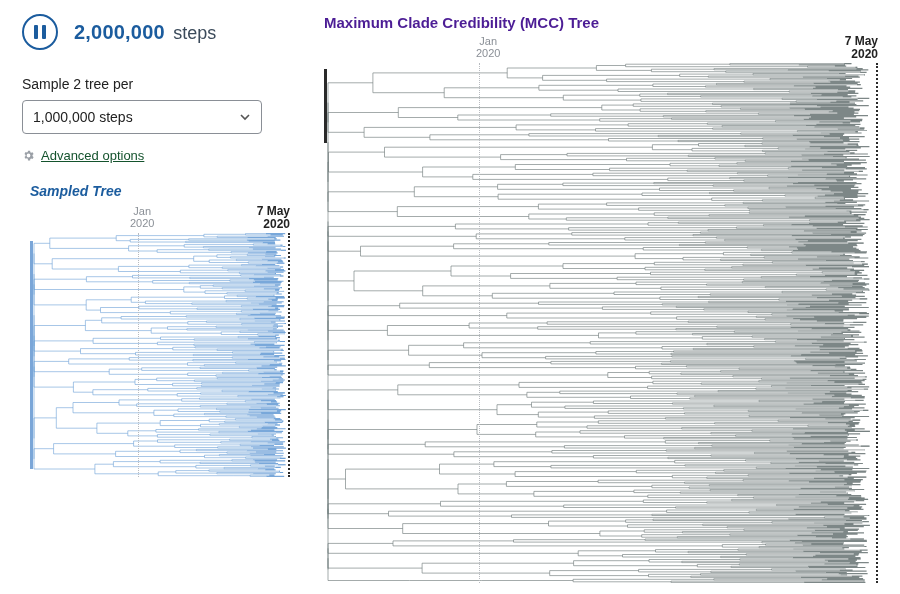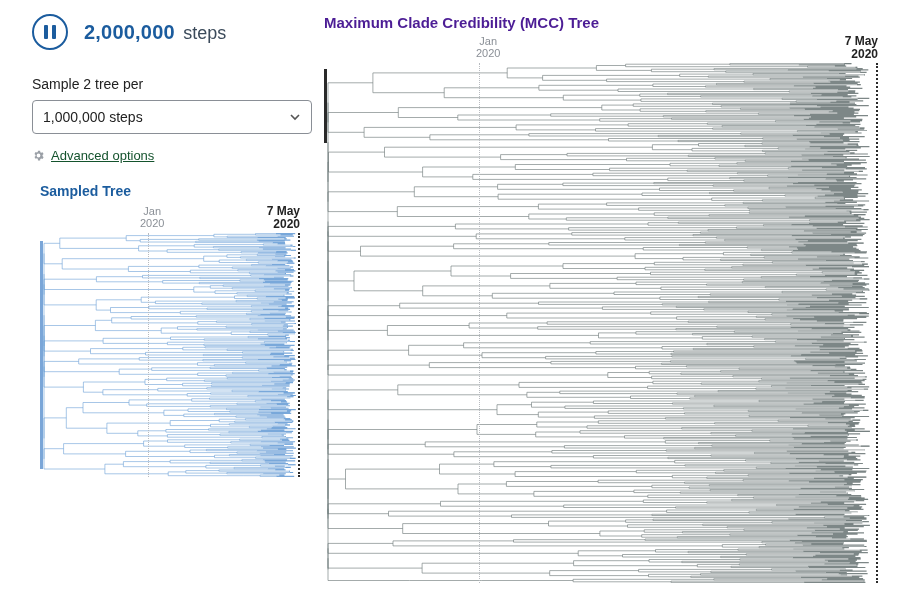--- a/index.html
+++ b/index.html
@@ -1,37 +1,37 @@
 <!DOCTYPE html>
 <html><head>
 <meta charset="utf-8">
 <style>
   * { box-sizing: border-box; margin: 0; padding: 0; }
   html, body { width: 900px; height: 594px; font-family: -apple-system, BlinkMacSystemFont, "Segoe UI", Arial, sans-serif; background: #fff; color: #222; overflow: hidden; }
   .app { display: flex; width: 900px; height: 594px; }
-  .sidebar { width: 310px; padding: 14px 16px 10px 32px; }
+  .sidebar { width: 310px; padding: 14px 16px 10px 22px; }
   .main { flex: 1; padding: 14px 22px 10px 14px; position: relative; }
 
   
   .side-head { display: flex; align-items: center; gap: 16px; }
   .pause-btn { width: 36px; height: 36px; border: 2px solid #1b5c9e; border-radius: 50%; background: #fff; display: flex; align-items: center; justify-content: center; cursor: pointer; }
   .pause-glyph { display: flex; gap: 4px; }
   .pause-glyph span { width: 4px; height: 14px; background: #1b5c9e; border-radius: 1px; display: block; }
   .step-count { font-size: 20px; font-weight: 700; color: #1b5c9e; letter-spacing: .2px; }
   .step-suffix { font-size: 18px; font-weight: 400; color: #3b4a5a; margin-left: 4px; }
 
   .field-label { margin-top: 26px; font-size: 14px; color: #222; }
-  .select { margin-top: 8px; width: 280px; height: 34px; border: 1px solid #8a8f96; border-radius: 4px; background: #fff; padding: 0 34px 0 10px; font-size: 14px; display: flex; align-items: center; position: relative; cursor: pointer; }
+  .select { margin-top: 8px; width: 240px; height: 34px; border: 1px solid #8a8f96; border-radius: 4px; background: #fff; padding: 0 34px 0 10px; font-size: 14px; display: flex; align-items: center; position: relative; cursor: pointer; }
   .select .chev { position: absolute; right: 10px; top: 50%; transform: translateY(-50%); }
 
   .adv-row { margin-top: 14px; display: flex; align-items: center; gap: 6px; color: #444; }
   .adv-row a { color: #14532d; font-size: 13px; text-decoration: underline; cursor: pointer; }
   .gear { width: 13px; height: 13px; color: #777; }
 
-  .subtitle { margin-top: 20px; margin-left: 8px; font-size: 14px; font-weight: 700; color: #1b5c9e; }
+  .subtitle { margin-top: 20px; margin-left: 8px; font-size: 14px; font-weight: 700; color: #1b5c9e; font-style: italic; }
 
   
   .mini-panel { margin-top: 6px; margin-left: 8px; width: 260px; }
   .axis-top { position: relative; height: 28px; }
   .axis-top .lab-left { position: absolute; left: 100px; top: 0; font-size: 11px; color: #8a8f96; text-align: center; }
   .axis-top .lab-left div { line-height: 12px; }
   .axis-top .lab-right { position: absolute; right: 0; top: 0; font-size: 12px; font-weight: 700; color: #222; text-align: right; }
   .axis-top .lab-right div { line-height: 13px; }
 
   .mini-tree-wrap { position: relative; height: 244px; }

